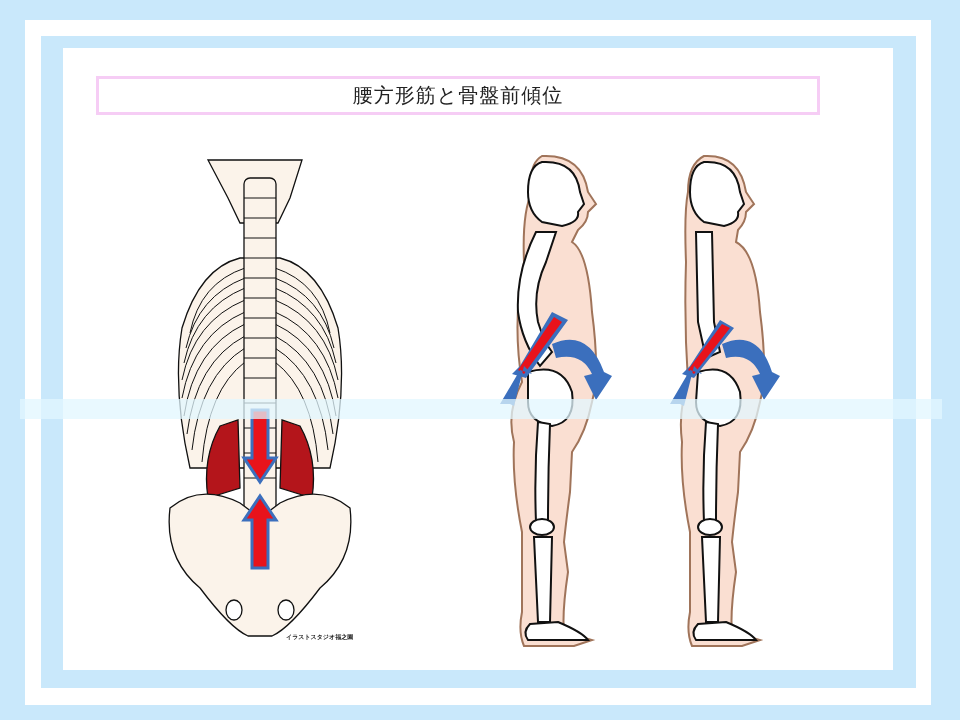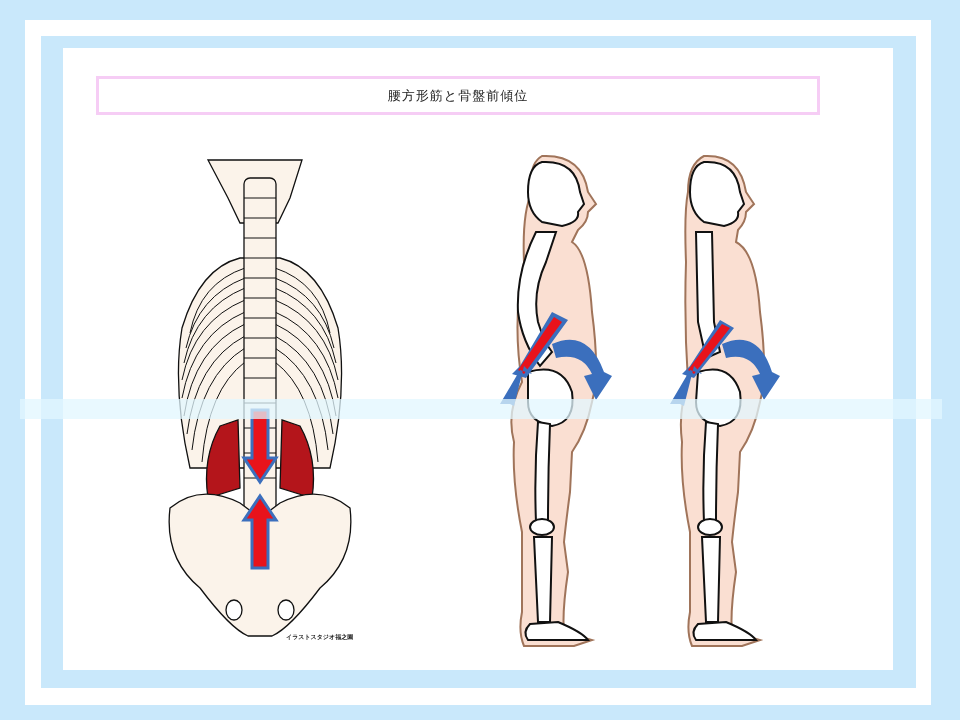--- a/index.html
+++ b/index.html
@@ -1,21 +1,21 @@
 <!DOCTYPE html>
 <html><head>
 <meta charset="utf-8">
 <style>
   html,body{margin:0;padding:0;}
   body{width:960px;height:720px;position:relative;overflow:hidden;background:#c9e8fb;font-family:"DejaVu Sans",sans-serif;}
   .frame-white{position:absolute;left:25px;top:20px;width:906px;height:685px;background:#ffffff;}
   .frame-blue{position:absolute;left:41px;top:36px;width:875px;height:652px;background:#c9e8fb;}
   .content{position:absolute;left:63px;top:48px;width:830px;height:622px;background:#ffffff;}
   .title-box{position:absolute;left:96px;top:76px;width:724px;height:39px;border:3px solid #f6cdf5;box-sizing:border-box;background:#fff;display:flex;align-items:center;justify-content:center;}
-  .title-text{font-family:"DejaVu Sans",sans-serif;font-size:13px;font-weight:300;color:#222;letter-spacing:1px;}
+  .title-text{font-family:"DejaVu Sans",sans-serif;font-size:20px;font-weight:300;color:#222;letter-spacing:1px;}
   .figure{position:absolute;}
   .watermark-band{position:absolute;left:20px;top:399px;width:922px;height:20px;background:rgba(225,247,255,0.75);}
   .credit{position:absolute;left:286px;top:633px;font-size:6px;font-weight:bold;color:#222;white-space:nowrap;}
 </style>
 </head>
 <body>
 
 <div class="frame-white"></div>
 <div class="frame-blue"></div>
 <div class="content"></div>

